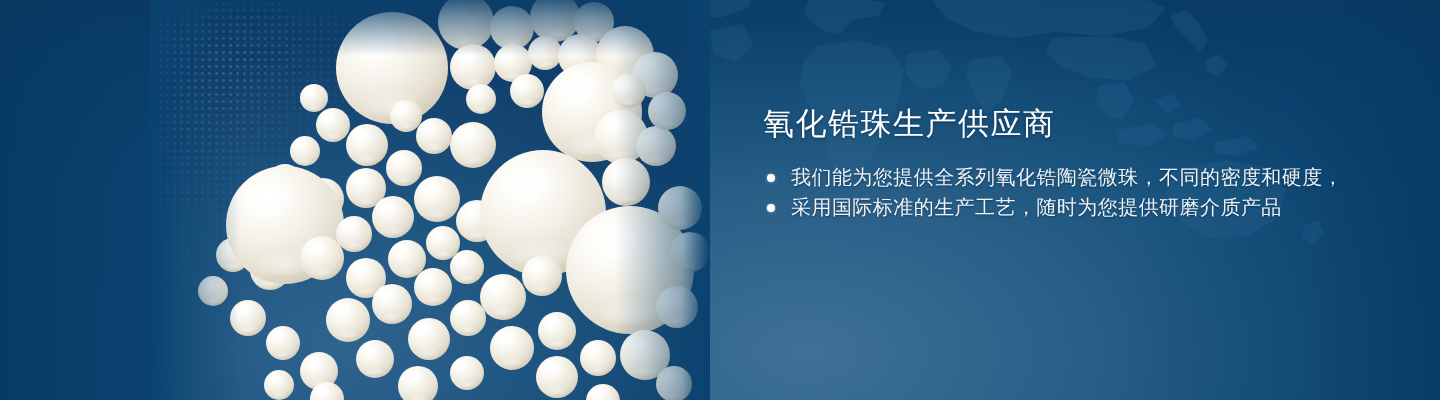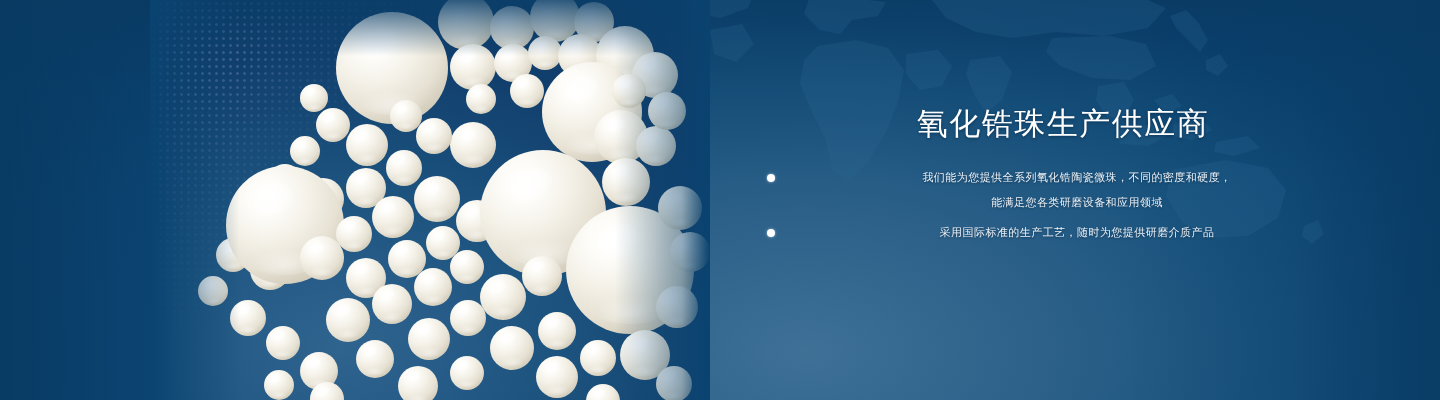--- a/index.html
+++ b/index.html
@@ -102,39 +102,38 @@
     width:56%; height:22%;
     border-radius:50%;
     background:radial-gradient(ellipse at 50% 60%, rgba(255,255,255,.42) 0%, rgba(255,255,255,0) 72%);
   }
 
   
   .copy{
     position:absolute;
     left:763px; top:104px;
     width:600px;
-    text-align:center;
   }
   .title{
     font-size:31px;
     line-height:40px;
     font-weight:400;
     color:#ffffff;
     letter-spacing:1.5px;
     text-shadow:0 1px 3px rgba(3,30,55,.55);
     white-space:nowrap;
   }
   .bullets{
     margin-top:21px;
     list-style:none;
   }
   .bullet{
     position:relative;
     padding-left:28px;
-    font-size:11px;
+    font-size:20px;
     line-height:25px;
     color:#eef3f8;
     letter-spacing:.45px;
     text-shadow:0 1px 2px rgba(3,30,55,.55);
     margin-bottom:5px;
   }
   .bullet:last-child{ margin-bottom:0; }
   .dot{
     position:absolute;
     left:4px; top:9px;
@@ -283,21 +282,20 @@
 
   <div class="copy">
 
     <div class="title">氧化锆珠生产供应商</div>
 
     <ul class="bullets">
 
       <li class="bullet">
         <span class="dot"></span>
         <span class="bullet-line">我们能为您提供全系列氧化锆陶瓷微珠，不同的密度和硬度，</span>
-        <span class="bullet-line">能满足您各类研磨设备和应用领域</span>
       </li>
 
 
       <li class="bullet">
         <span class="dot"></span>
         <span class="bullet-line">采用国际标准的生产工艺，随时为您提供研磨介质产品</span>
       </li>
 
     </ul>
   </div>

